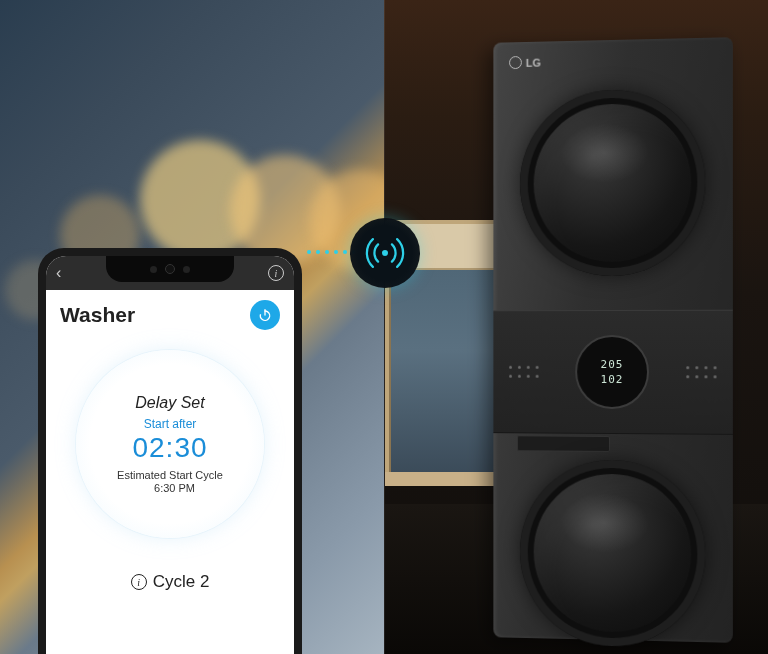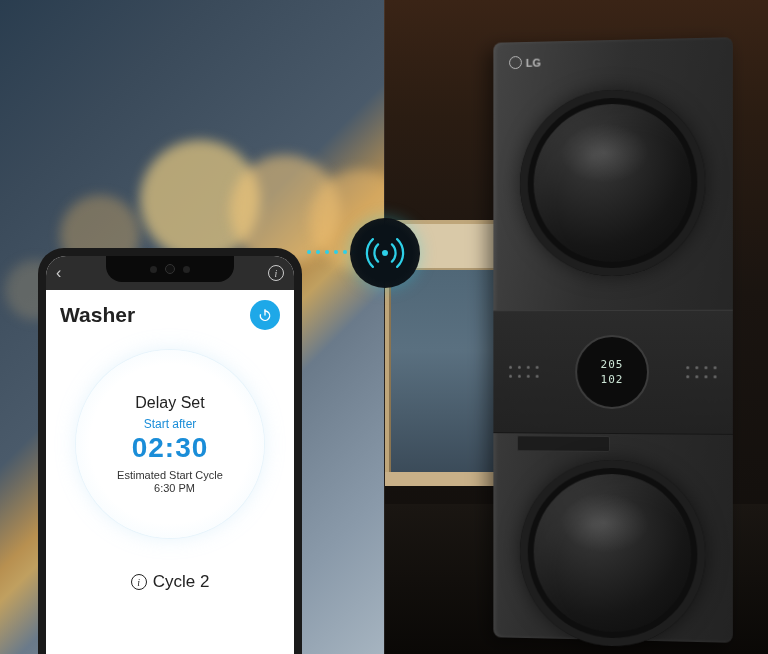--- a/index.html
+++ b/index.html
@@ -74,23 +74,23 @@
   .power-btn svg { width: 16px; height: 16px; }
 
   .delay-circle-wrap { display: flex; justify-content: center; padding: 14px 0 0; }
   .delay-circle {
     width: 188px; height: 188px; border-radius: 50%;
     background: radial-gradient(circle, #fff 60%, #eaf6fd 100%);
     box-shadow: 0 0 0 1px #e8f4fb, 0 0 20px rgba(180,220,245,0.35);
     display: flex; flex-direction: column; align-items: center; justify-content: center;
     gap: 1px;
   }
-  .delay-title { font-size: 16px; color: #222; font-weight: 500; margin-bottom: 4px; }
+  .delay-title { font-size: 16px; color: #222; font-weight: 500; margin-bottom: 4px; font-style: italic; }
   .start-after { font-size: 12px; color: #1a8dd8; font-weight: 500; text-align: center; }
-  .delay-time { font-size: 28px; color: #1a8dd8; font-weight: 700; letter-spacing: 1px; }
+  .delay-time { font-size: 28px; color: #1a8dd8; font-weight: 400; letter-spacing: 1px; }
   .est-label { font-size: 11px; color: #333; margin-top: 4px; }
   .est-time { font-size: 11px; color: #333; padding-left: 9px; }
 
   .cycle-row {
     display: flex; align-items: center; justify-content: center; gap: 6px;
     margin-top: 34px;
     font-size: 17px; color: #222;
   }
   .cycle-row .info-small {
     width: 16px; height: 16px; border: 1.4px solid #222; border-radius: 50%;

